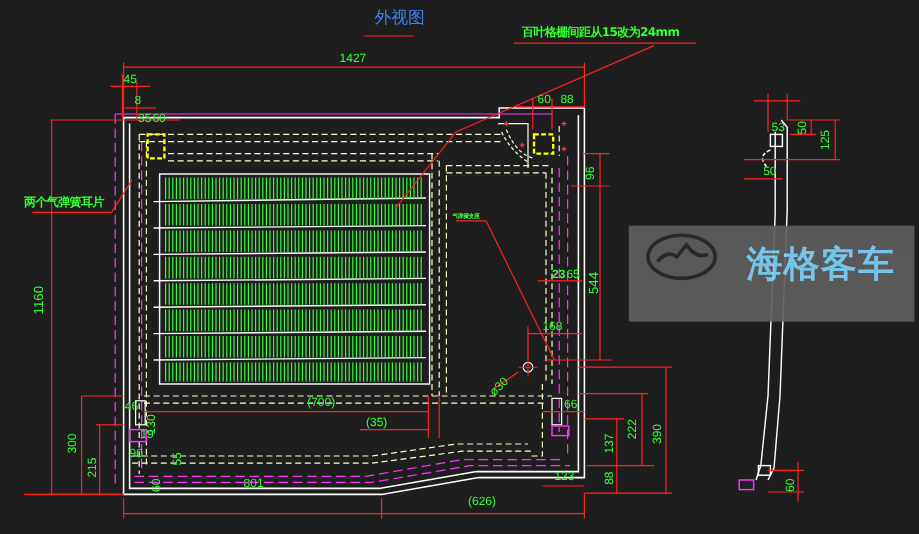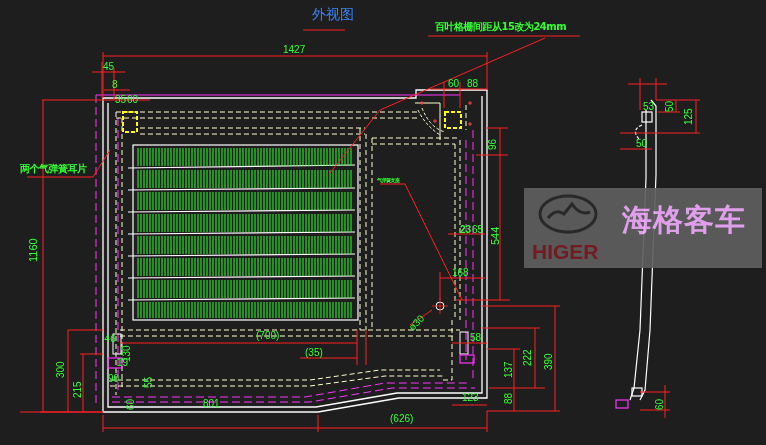--- a/index.html
+++ b/index.html
@@ -4,21 +4,21 @@
 <style>
   html,body{margin:0;padding:0;background:#1e1e1e;}
   body{width:766px;height:445px;overflow:hidden;position:relative;font-family:"DejaVu Sans",sans-serif;}
   #canvas{position:absolute;left:0;top:0;width:766px;height:445px;background:#1e1e1e;}
   svg{position:absolute;left:0;top:0;}
   .lbl{position:absolute;color:#33ff33;font-family:"Liberation Sans Narrow","Liberation Sans",sans-serif;font-size:10px;line-height:10px;white-space:nowrap;}
   .vert{transform:rotate(-90deg);transform-origin:left top;}
   .title{position:absolute;color:#3b82f6;font-family:"DejaVu Serif",serif;font-size:14px;}
   .note{position:absolute;color:#33ff33;font-size:10px;font-weight:bold;white-space:nowrap;letter-spacing:-0.5px;}
   .logo{position:absolute;left:524px;top:188px;width:238px;height:80px;background:#5e5e5e;opacity:.92;}
-  .logo-cn{position:absolute;left:98px;top:12px;color:#f0abfc;font-size:30px;font-weight:bold;letter-spacing:1px;}
+  .logo-cn{position:absolute;left:98px;top:12px;color:#7dd3fc;font-size:30px;font-weight:bold;letter-spacing:1px;}
   .logo-en{position:absolute;left:8px;top:52px;color:#7a1c22;font-size:21px;font-weight:bold;font-family:"Liberation Sans",sans-serif;}
   .logo-emblem{position:absolute;left:14px;top:6px;width:60px;height:40px;}
 </style>
 </head>
 <body>
 
 <div id="canvas">
 <svg width="766" height="445" viewBox="0 0 766 445">
 
   <g stroke="#ffffff" stroke-width="1.3" fill="none">
@@ -763,53 +763,52 @@
         <path d="M665,385 L665,418"></path>
   </g>
 </svg>
 
 <div class="logo">
   <svg class="logo-emblem" viewBox="0 0 60 40">
     <ellipse cx="30" cy="20" rx="28" ry="18" fill="none" stroke="#2a2a2a" stroke-width="3"></ellipse>
     <path d="M10,24 Q18,14 26,20 L34,10 Q42,22 52,18" fill="none" stroke="#2a2a2a" stroke-width="3"></path>
   </svg>
   <div class="logo-cn">海格客车</div>
-  <div class="logo-en">HIGER</div>
 </div>
 
 <div class="title" style="left:312px;top:6px;">外视图</div>
 <div class="note" style="left:435px;top:20px;">百叶格栅间距从15改为24mm</div>
 <div class="note" style="left:20px;top:162px;">两个气弹簧耳片</div>
 <div class="note" style="left:377px;top:177px;font-size:5px;">气弹簧支座</div>
 
 <div class="lbl" style="left:283px;top:45px;">1427</div>
 <div class="lbl" style="left:103px;top:62px;">45</div>
 <div class="lbl" style="left:112px;top:80px;">8</div>
 <div class="lbl" style="left:115px;top:95px;">35</div>
 <div class="lbl" style="left:127px;top:95px;">60</div>
 <div class="lbl" style="left:448px;top:79px;">60</div>
 <div class="lbl" style="left:467px;top:79px;">88</div>
 <div class="lbl vert" style="left:488px;top:150px;">96</div>
 <div class="lbl vert" style="left:490px;top:245px;font-size:11px;">544</div>
 <div class="lbl" style="left:460px;top:225px;font-weight:bold;">23</div>
 <div class="lbl" style="left:472px;top:225px;">65</div>
 <div class="lbl" style="left:452px;top:268px;">168</div>
 <div class="lbl" style="left:408px;top:318px;transform:rotate(-45deg);">ø30</div>
-<div class="lbl" style="left:470px;top:333px;">58</div>
+<div class="lbl" style="left:470px;top:333px;">66</div>
 <div class="lbl vert" style="left:523px;top:366px;">222</div>
 <div class="lbl vert" style="left:504px;top:378px;">137</div>
 <div class="lbl vert" style="left:544px;top:370px;">390</div>
 <div class="lbl vert" style="left:504px;top:404px;">88</div>
 <div class="lbl" style="left:462px;top:393px;">123</div>
 <div class="lbl" style="left:390px;top:414px;">(626)</div>
 <div class="lbl" style="left:203px;top:399px;">801</div>
 <div class="lbl" style="left:256px;top:331px;">(700)</div>
 <div class="lbl" style="left:305px;top:348px;">(35)</div>
 <div class="lbl vert" style="left:28px;top:262px;font-size:11px;">1160</div>
-<div class="lbl" style="left:104px;top:335px;font-family:Liberation Mono, monospace;">46</div>
+<div class="lbl" style="left:104px;top:335px;">46</div>
 <div class="lbl vert" style="left:56px;top:378px;">300</div>
 <div class="lbl vert" style="left:73px;top:398px;">215</div>
 <div class="lbl vert" style="left:122px;top:362px;">130</div>
 <div class="lbl" style="left:117px;top:358px;">19</div>
 <div class="lbl" style="left:108px;top:374px;">90</div>
 <div class="lbl vert" style="left:144px;top:388px;">55</div>
 <div class="lbl vert" style="left:126px;top:410px;">60</div>
 
 <div class="lbl" style="left:643px;top:74px;margin-top:28px;">53</div>
 <div class="lbl vert" style="left:665px;top:112px;">50</div>

